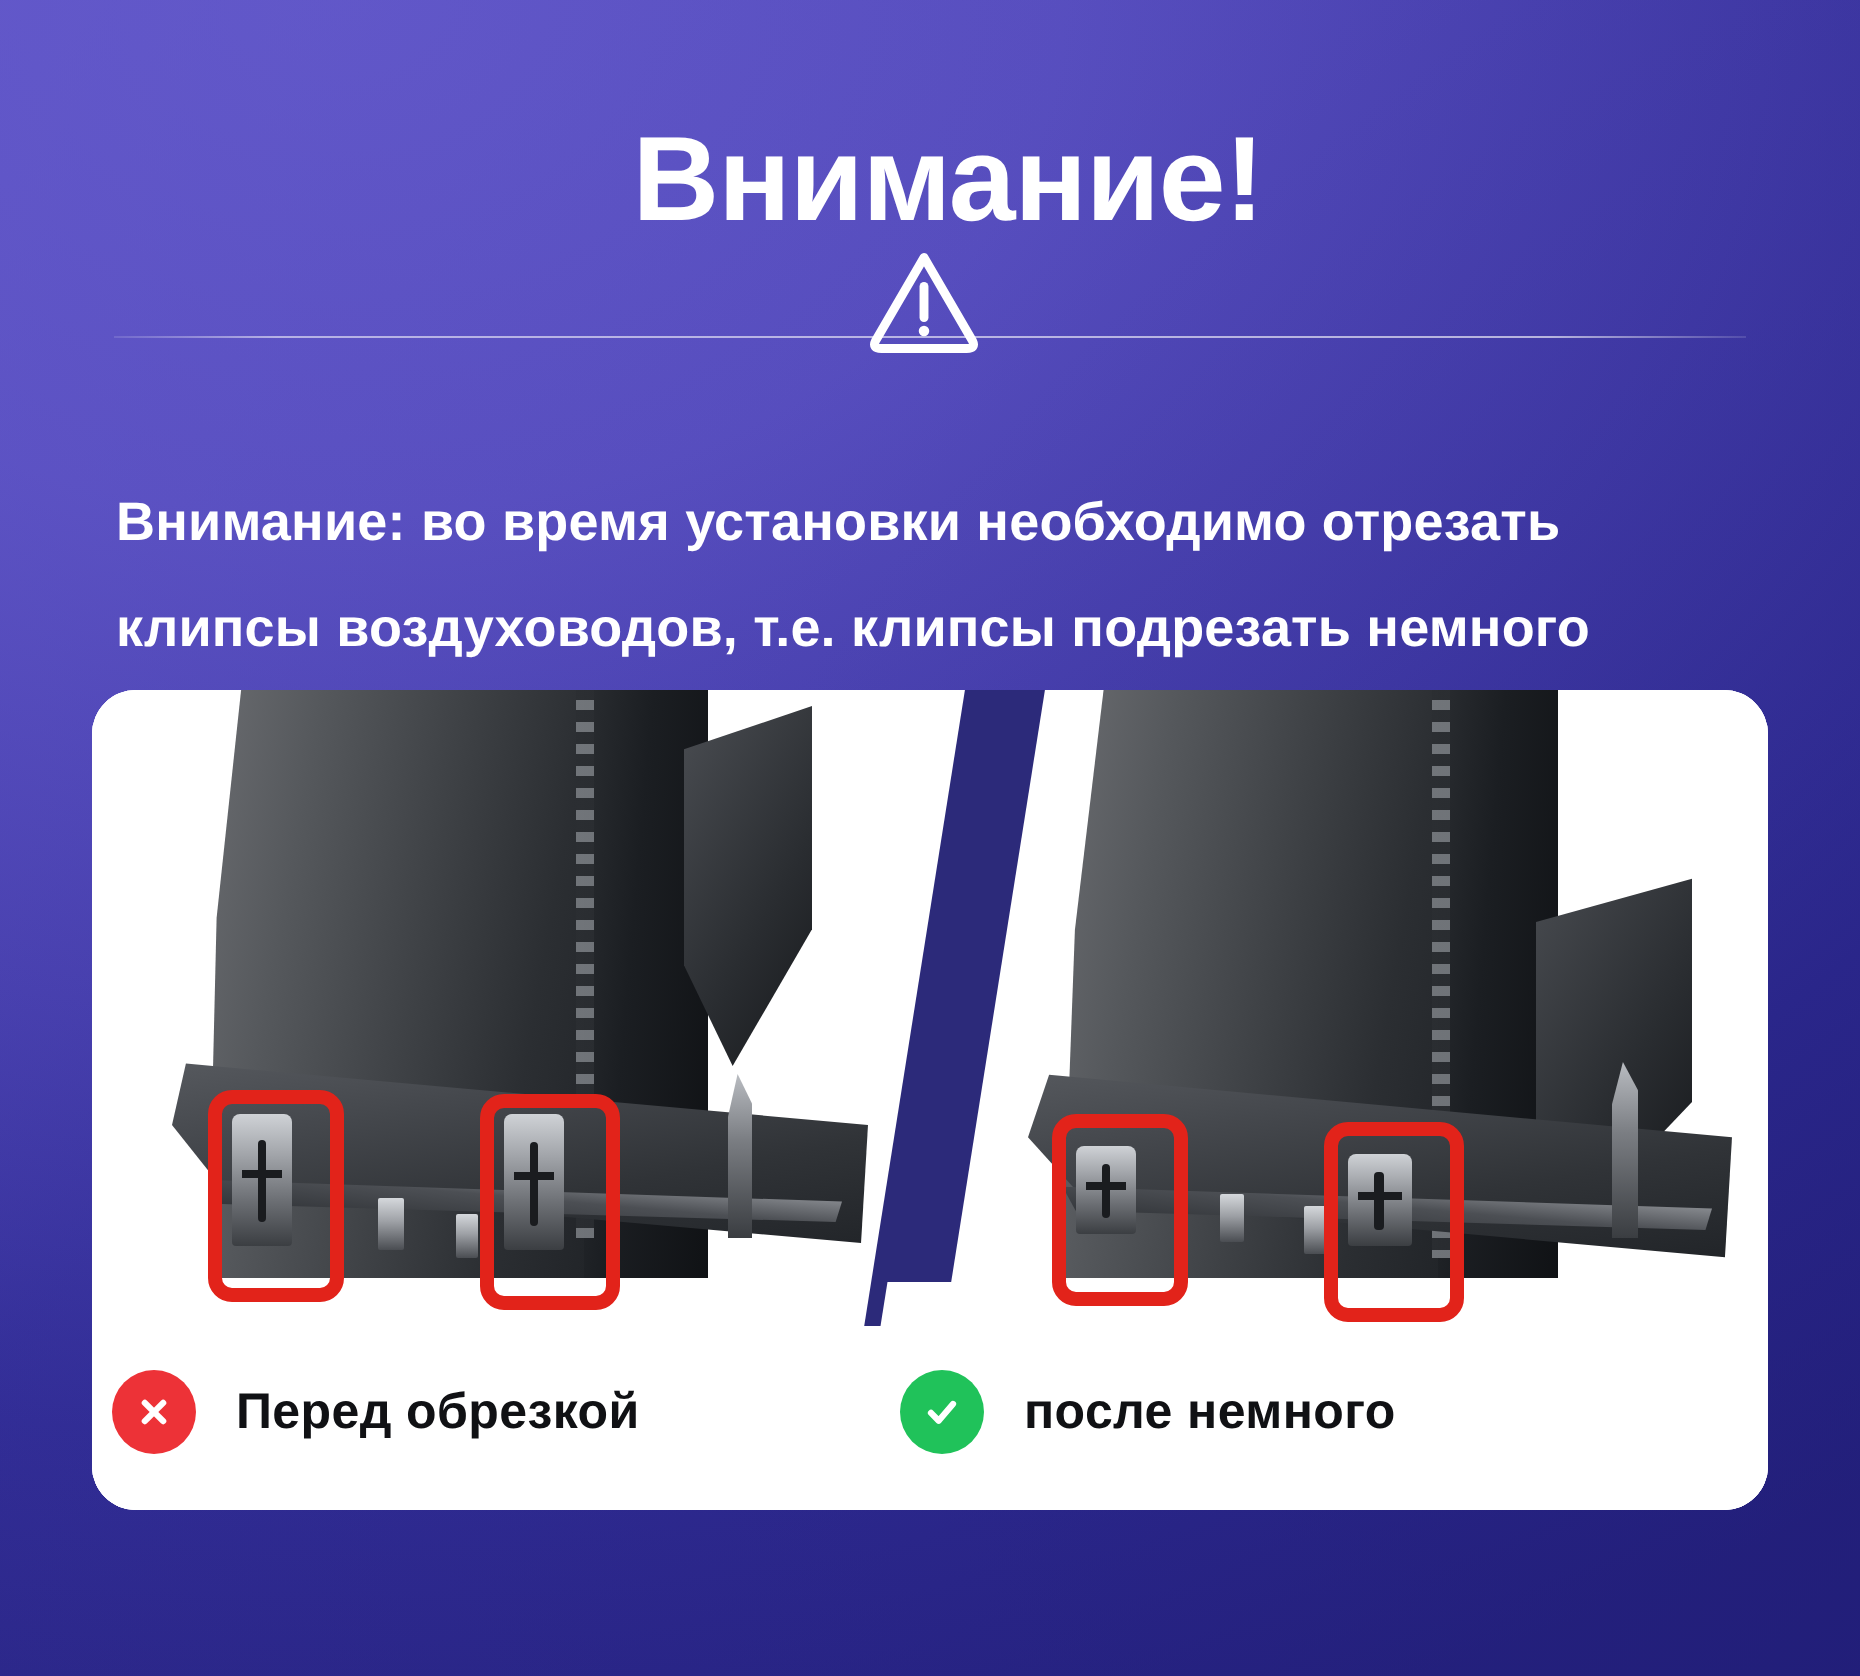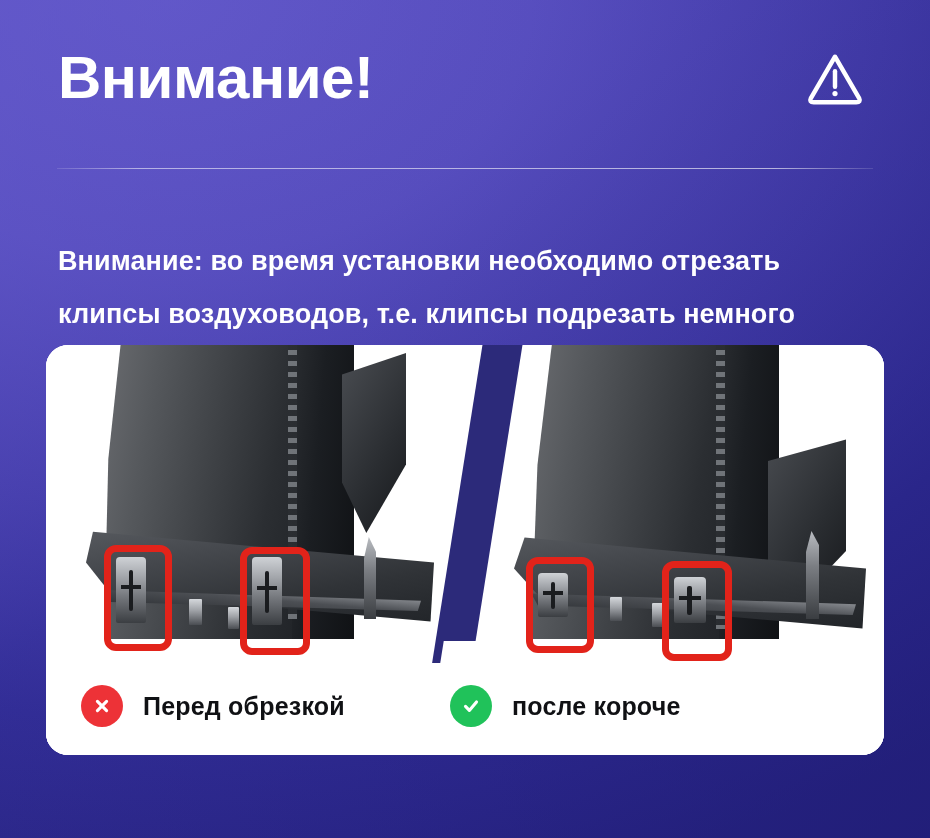--- a/index.html
+++ b/index.html
@@ -27,27 +27,28 @@
     position: absolute;
     inset: 0;
     background: linear-gradient(135deg, rgba(104,93,208,0.55) 0%, rgba(80,70,186,0.10) 38%, rgba(36,32,128,0.30) 72%, rgba(30,27,116,0.60) 100%);
     pointer-events: none;
   }
 
   
   .header {
     position: absolute;
     left: 58px;
-    top: 48px;
+    top: 60px;
     right: 40px;
     height: 96px;
     z-index: 3;
     display: flex;
-    align-items: flex-start;
+    align-items: center;
     justify-content: space-between;
+    flex-direction: column;
   }
   .title {
     color: #ffffff;
     font-size: 60px;
     font-weight: bold;
     letter-spacing: -0.5px;
     line-height: 1;
     white-space: nowrap;
     margin: 0;
   }
@@ -263,21 +264,21 @@
     pointer-events: none;
   }
   .label {
     position: absolute;
     bottom: 28px;
     display: flex;
     align-items: center;
     gap: 20px;
     pointer-events: auto;
   }
-  .label-left  { left: 35px; text-align: center; }
+  .label-left  { left: 10px; text-align: center; }
   .label-right { left: 404px; }
 
   .badge-icon {
     width: 42px;
     height: 42px;
     border-radius: 50%;
     flex: none;
     display: flex;
     align-items: center;
     justify-content: center;
@@ -407,19 +408,19 @@
         </span>
         <span class="label-text">Перед обрезкой</span>
       </div>
 
       <div class="label label-right">
         <span class="badge-icon badge-check">
           <svg viewBox="0 0 24 24" width="22" height="22">
             <polyline points="6,12.5 10.2,16.8 18,7.6" fill="none" stroke="#ffffff" stroke-width="3.4" stroke-linecap="round" stroke-linejoin="round"></polyline>
           </svg>
         </span>
-        <span class="label-text">после короче</span>
+        <span class="label-text">после немного</span>
       </div>
 
     </div>
   </div>
 
 </div>
 
 </body></html>

